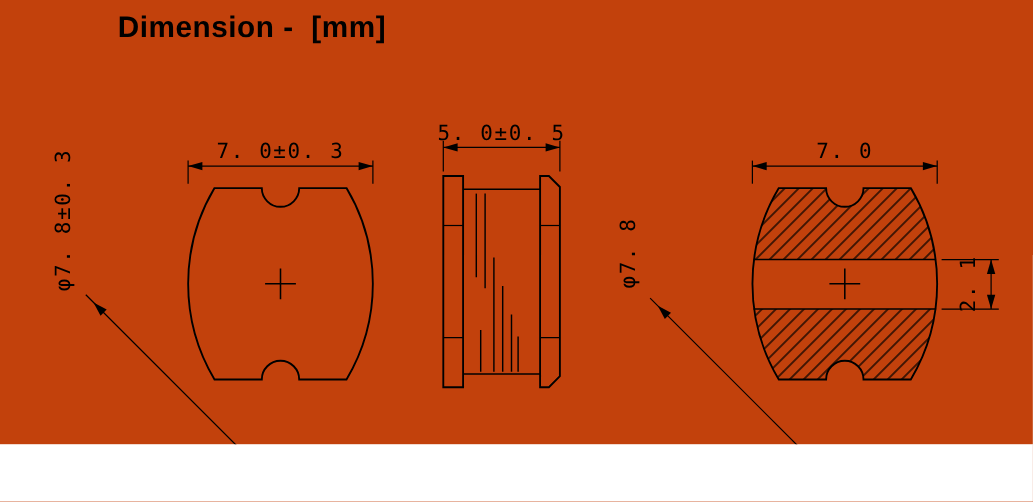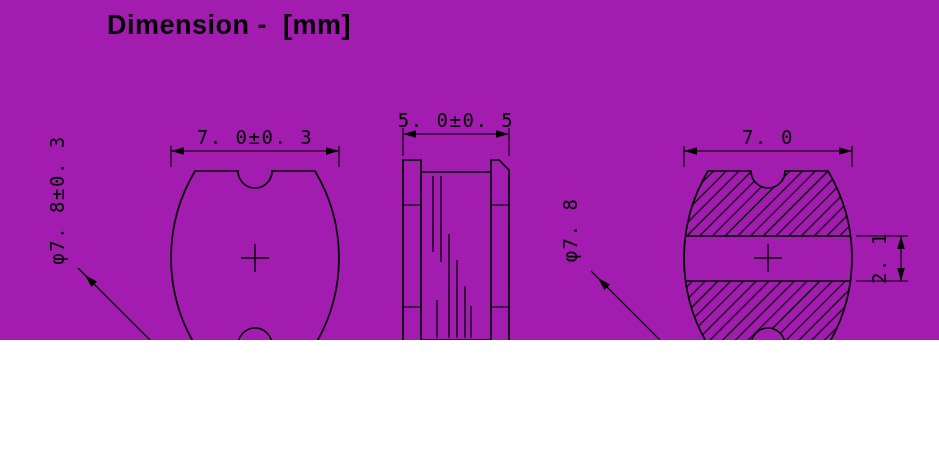--- a/index.html
+++ b/index.html
@@ -1,16 +1,16 @@
 <!DOCTYPE html>
 <html><head>
 <meta charset="utf-8">
 <style>
   html,body{margin:0;padding:0;background:#ffffff;}
-  .canvas{position:relative;width:939px;height:340px;background:#a21caf;overflow:hidden;
+  .canvas{position:relative;width:939px;height:404px;background:#c2410c;overflow:hidden;
           font-family:"Liberation Sans",sans-serif;}
   .title{position:absolute;left:107px;top:10px;font-size:27px;font-weight:bold;color:#000;
          letter-spacing:0.5px;white-space:pre;}
   svg{position:absolute;left:0;top:0;}
   .outline{fill:none;stroke:#000;stroke-width:1.7px;}
   .thin{stroke:#000;stroke-width:1.1px;fill:none;}
   .mid{stroke:#000;stroke-width:1.4px;fill:none;}
   .wire{stroke:#000;stroke-width:1.3px;fill:none;}
   .arrow{fill:#000;stroke:none;}
   .dim{font-family:"DejaVu Sans Mono","Liberation Mono",monospace;font-size:19px;

